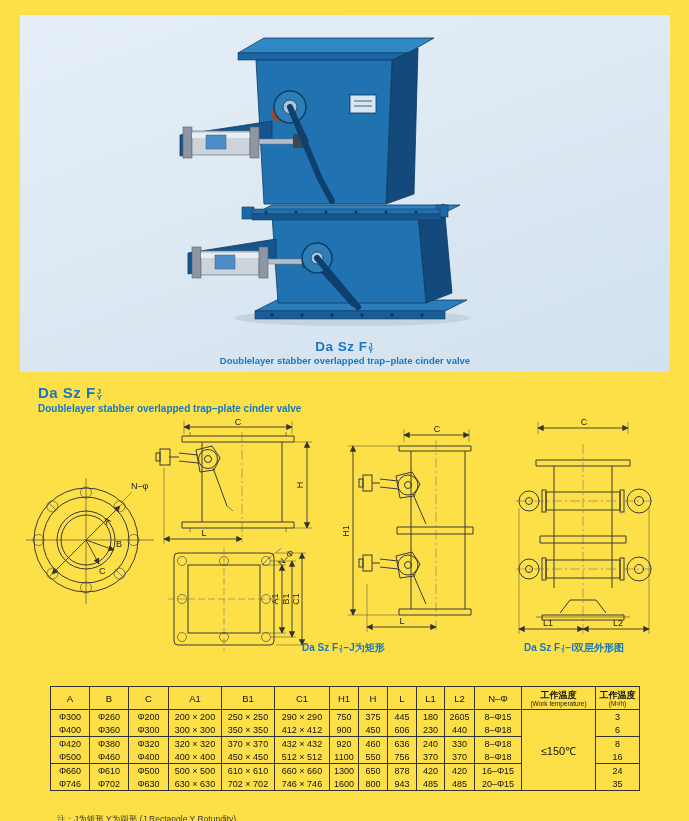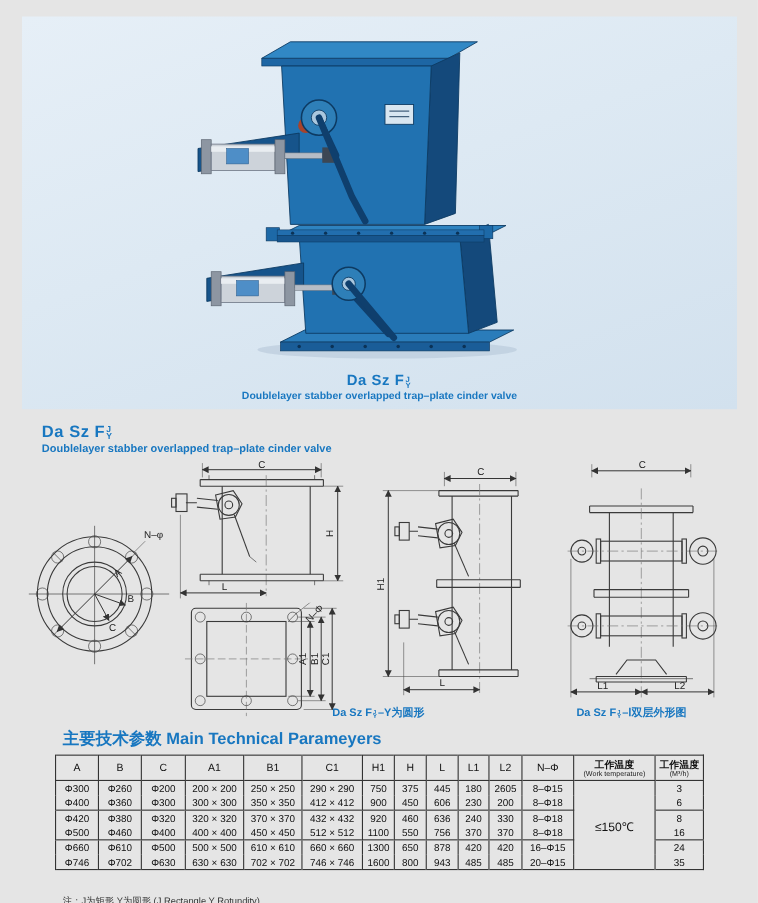--- a/index.html
+++ b/index.html
@@ -1,17 +1,17 @@
 <!DOCTYPE html>
 <html><head>
 <meta charset="utf-8">
 <style>
   html,body { margin:0; padding:0; background:#ffffff; }
   .page {
-    position:relative; width:689px; height:821px; background:#e5e5e5;
+    position:relative; width:689px; height:821px; background:#fde047;
     font-family:"Liberation Sans", sans-serif; overflow:hidden;
   }
   
   .photo-panel {
     position:absolute; left:20px; top:15px; width:650px; height:357px;
     background:linear-gradient(160deg,#e6eff7 0%, #dde9f3 45%, #d2e1ee 100%);
   }
   .photo-panel svg { position:absolute; left:0; top:0; }
   .photo-caption { position:absolute; left:0; bottom:6px; width:100%; text-align:center; }
   .caption-model { color:#1877c0; font-weight:bold; font-size:13.5px; letter-spacing:0.5px; }
@@ -323,21 +323,21 @@
 
     <line class="ext" x1="69" y1="22" x2="18" y2="22"></line>
       <line class="ext" x1="69" y1="191" x2="18" y2="191"></line>
     <line class="dim" x1="23" y1="22" x2="23" y2="191" marker-start="url(#ad)" marker-end="url(#ad)"></line>
     <text x="19" y="107" transform="rotate(-90 19 107)" text-anchor="middle">H1</text>
 
     <line class="ext" x1="37" y1="160" x2="37" y2="208"></line>
     <line class="dim" x1="37" y1="203" x2="106" y2="203" marker-start="url(#ad)" marker-end="url(#ad)"></line>
     <text x="72" y="200" text-anchor="middle">L</text>
   </svg>
-  <div class="dw-caption" style="left:302px; top:641px;"><span>Da Sz F</span><span class="msub"><span>J</span><span>Y</span></span><span>–Y为圆形</span></div>
+  <div class="dw-caption" style="left:302px; top:641px;"><span>Da Sz F</span><span class="msub"><span>J</span><span>Y</span></span><span>–J为矩形</span></div>
 
   <svg class="dw" style="left:508px; top:416px;" width="157" height="224" viewBox="0 0 157 224">
     <defs>
       <marker id="af" viewBox="0 0 10 10" refX="9" refY="5" markerWidth="7" markerHeight="7" orient="auto-start-reverse">
           <path d="M0,0L10,5L0,10z" fill="#333"></path>
         </marker>
     </defs>
 
     <line class="ext" x1="30" y1="6" x2="30" y2="18"></line>
       <line class="ext" x1="120" y1="6" x2="120" y2="18"></line>
@@ -389,21 +389,20 @@
 
     <line class="ext" x1="11" y1="92" x2="11" y2="218"></line>
       <line class="ext" x1="141" y1="92" x2="141" y2="218"></line>
     <line class="dim" x1="11" y1="213" x2="75" y2="213" marker-start="url(#af)" marker-end="url(#af)"></line>
     <line class="dim" x1="75" y1="213" x2="141" y2="213" marker-start="url(#af)" marker-end="url(#af)"></line>
     <text x="40" y="210" text-anchor="middle">L1</text>
     <text x="110" y="210" text-anchor="middle">L2</text>
   </svg>
   <div class="dw-caption" style="left:524px; top:641px;"><span>Da Sz F</span><span class="msub"><span>J</span><span>Y</span></span><span>–Ⅰ双层外形图</span></div>
 
-  <div class="table-title">主要技术参数 Main Technical Parameyers</div>
 
   <table class="spec">
     <colgroup>
       <col style="width:39px">
         <col style="width:39px">
         <col style="width:40px">
       <col style="width:53px">
         <col style="width:53px">
         <col style="width:55px">
       <col style="width:29px">
@@ -460,21 +459,21 @@
         <td>Φ400</td>
           <td>Φ360</td>
           <td>Φ300</td>
           <td>300 × 300</td>
           <td>350 × 350</td>
           <td>412 × 412</td>
           <td>900</td>
           <td>450</td>
           <td>606</td>
           <td>230</td>
-          <td>200</td>
+          <td>440</td>
           <td>8–Φ18</td>
         <td>6</td>
       </tr>
       <tr class="grp">
         <td>Φ420</td>
           <td>Φ380</td>
           <td>Φ320</td>
           <td>320 × 320</td>
           <td>370 × 370</td>
           <td>432 × 432</td>

